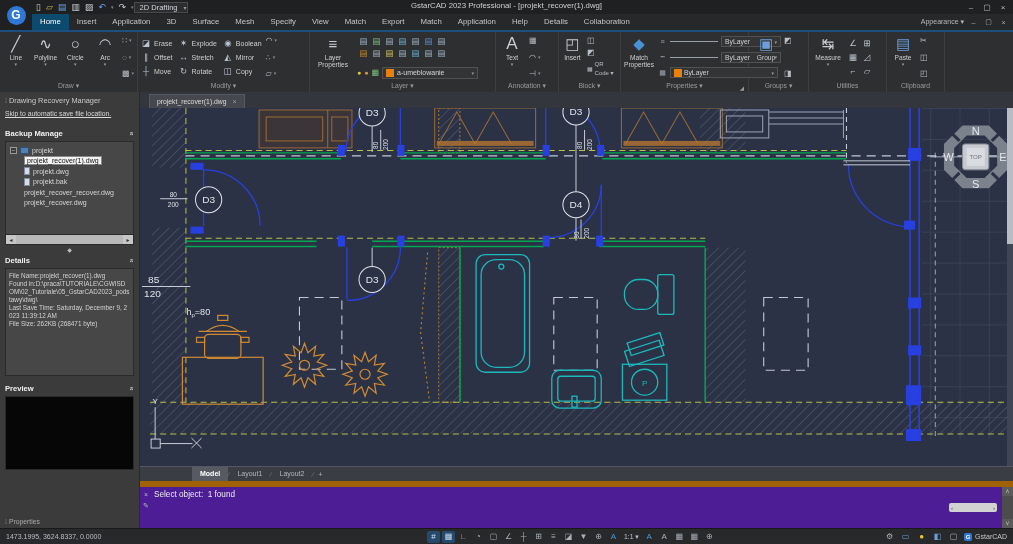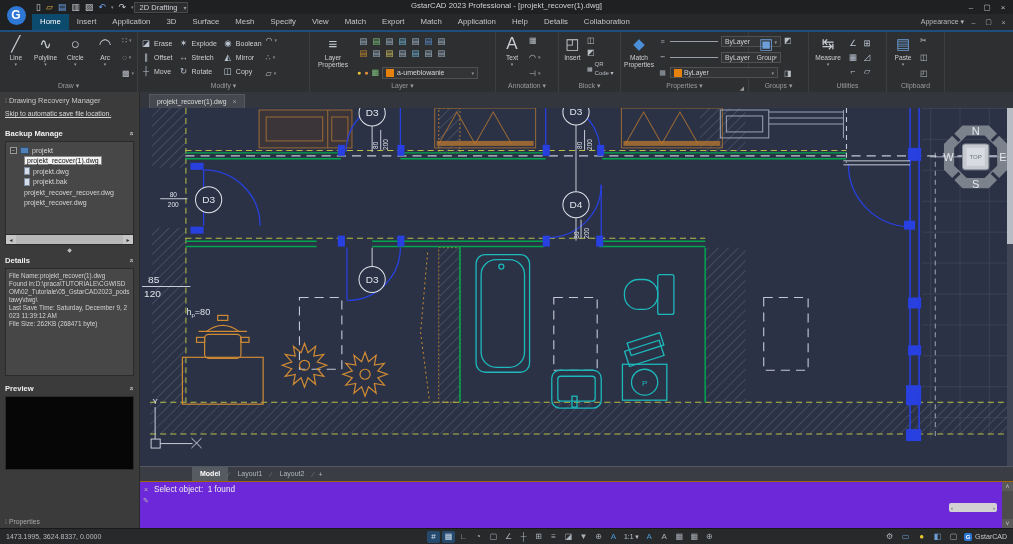--- a/index.html
+++ b/index.html
@@ -91,21 +91,21 @@
   svg text{font-family:"Liberation Sans",sans-serif;}
   .vsb{position:absolute;right:0;top:0;bottom:0;width:6px;background:#3f4554;}
   .vsb .thumb{position:absolute;top:0;width:100%;height:38%;background:#b8bcc4;}
   .ltabs{flex:0 0 14px;background:#3a3e44;border-top:1px solid #55585e;display:flex;align-items:center;padding-left:52px;font-size:7px;}
   .ltab{padding:0 8px;color:#b0b5bb;height:14px;line-height:14px;}
   .ltab.active{background:#565b62;color:#fff;font-weight:bold;}
   .lsep{color:#777;}
   .addtab{color:#b0b5bb;padding:0 5px;}
 
   
-  .cmd{flex:0 0 47px;background:#6d28d9;border-top:1px solid #a16207;display:flex;position:relative;}
+  .cmd{flex:0 0 47px;background:#4c1d95;border-top:6px solid #a16207;display:flex;position:relative;}
   .cmd-gutter{flex:0 0 12px;display:flex;flex-direction:column;align-items:center;gap:4px;padding-top:4px;color:#bbb;font-size:7px;}
   .cmd-lines{flex:1;display:flex;flex-direction:column;justify-content:space-between;padding:3px 14px 2px 2px;font-family:"DejaVu Sans Mono","Liberation Mono",monospace;font-size:8.2px;color:#ececec;white-space:pre;overflow:hidden;}
   .cmd-input{border:1px solid #9aa0a8;background:#2f2f2f;height:13px;line-height:11px;padding:0 3px;}
   .cmd-vsb{position:absolute;right:0;top:0;bottom:0;width:11px;background:#4c4c4c;display:flex;flex-direction:column;justify-content:space-between;align-items:center;color:#bbb;font-size:6px;}
   .cmd-vsb span{width:11px;text-align:center;background:#5a5a5a;line-height:8px;height:9px;}
   .cmd-hsb{position:absolute;right:16px;bottom:16px;width:48px;height:9px;background:#d2d2d2;border-radius:2px;color:#444;font-size:6px;display:flex;align-items:center;justify-content:space-between;padding:0 2px;}
 
   
   .status{flex:0 0 16px;background:#28292b;border-top:1px solid #191919;display:flex;align-items:center;font-size:7px;color:#b8bcc0;}
   .coords{padding-left:6px;width:205px;}

